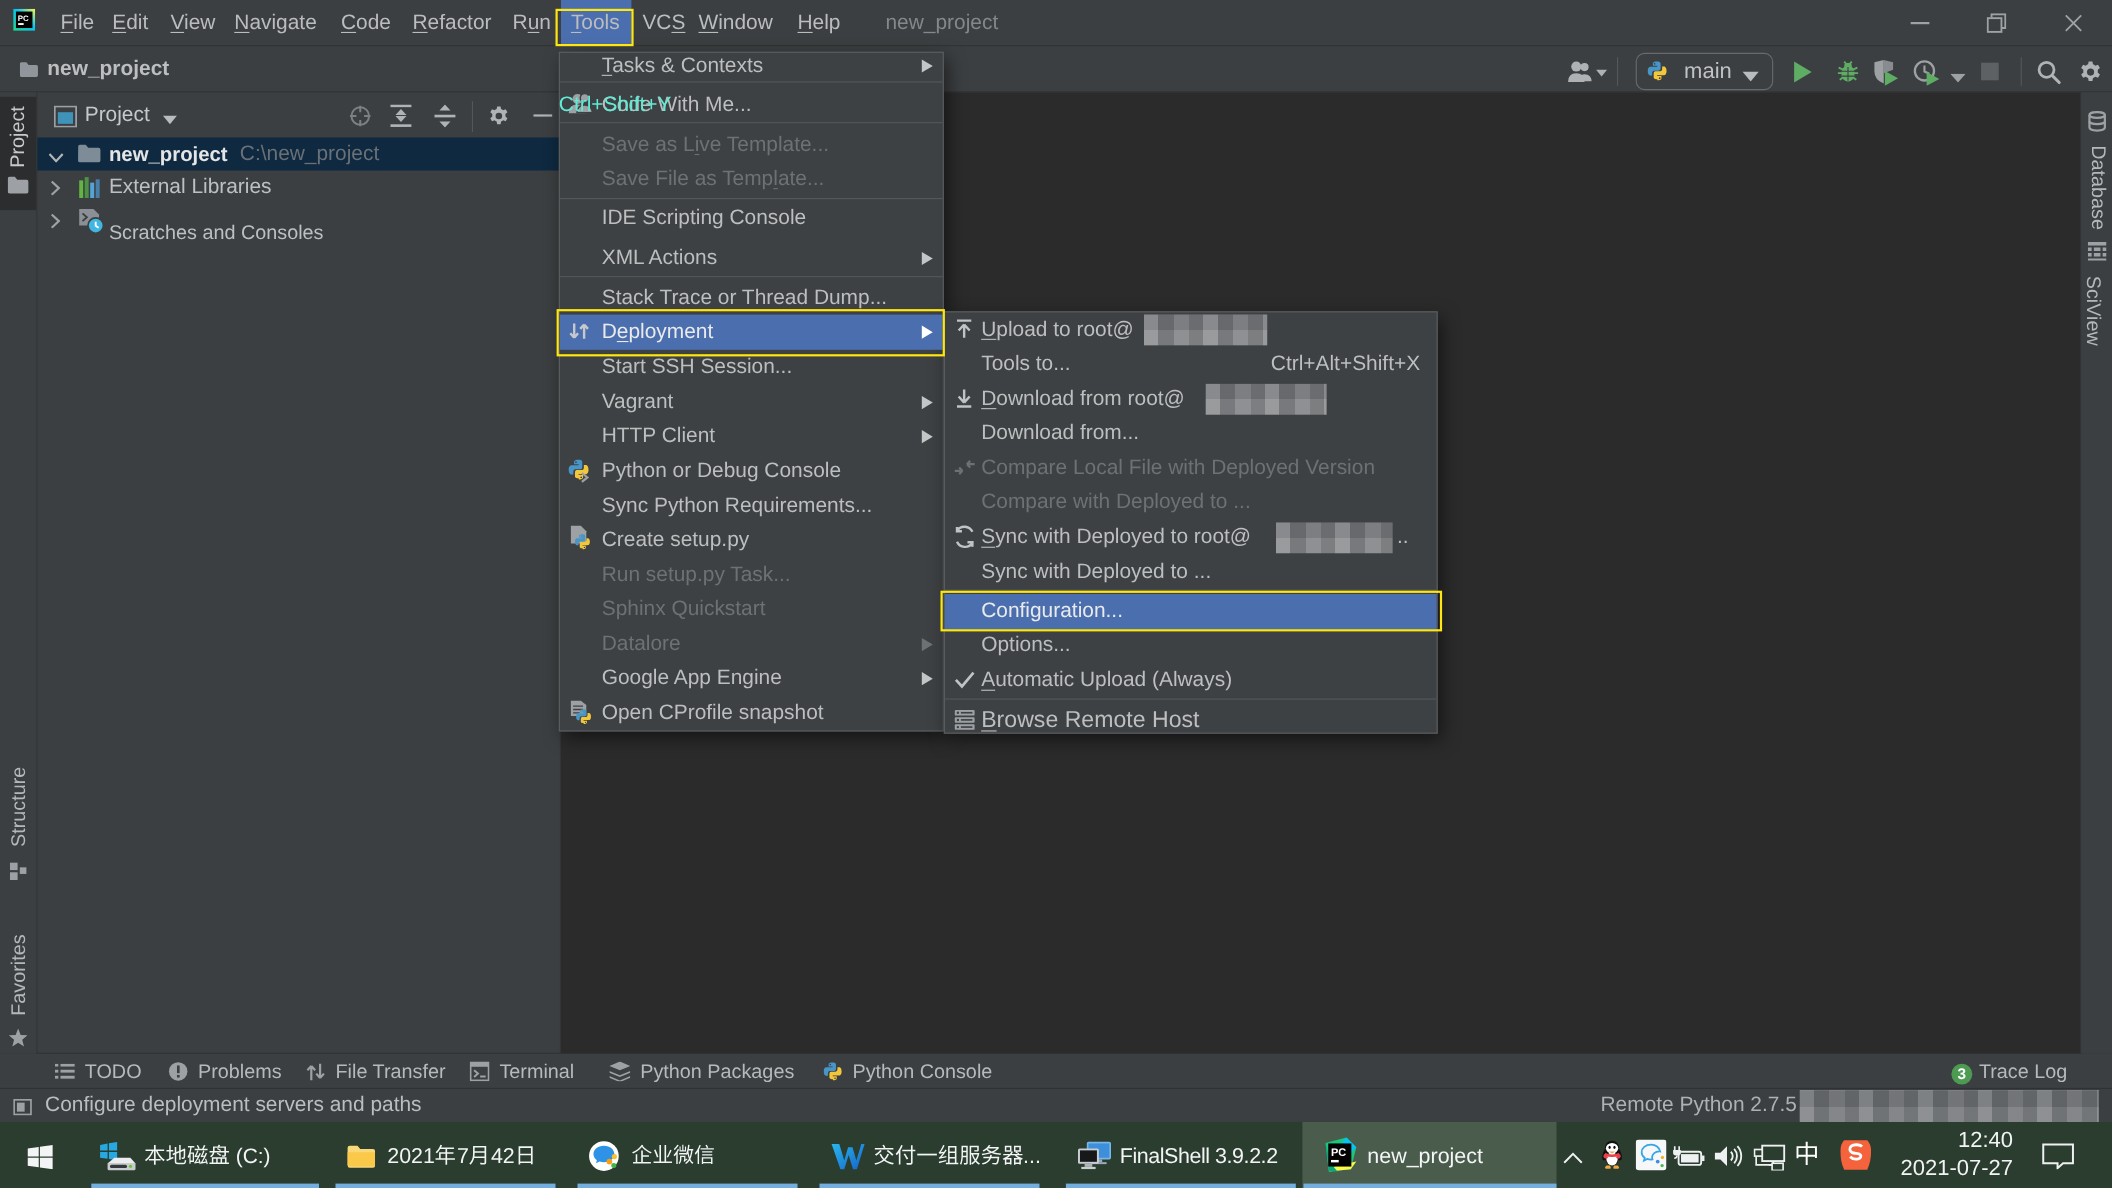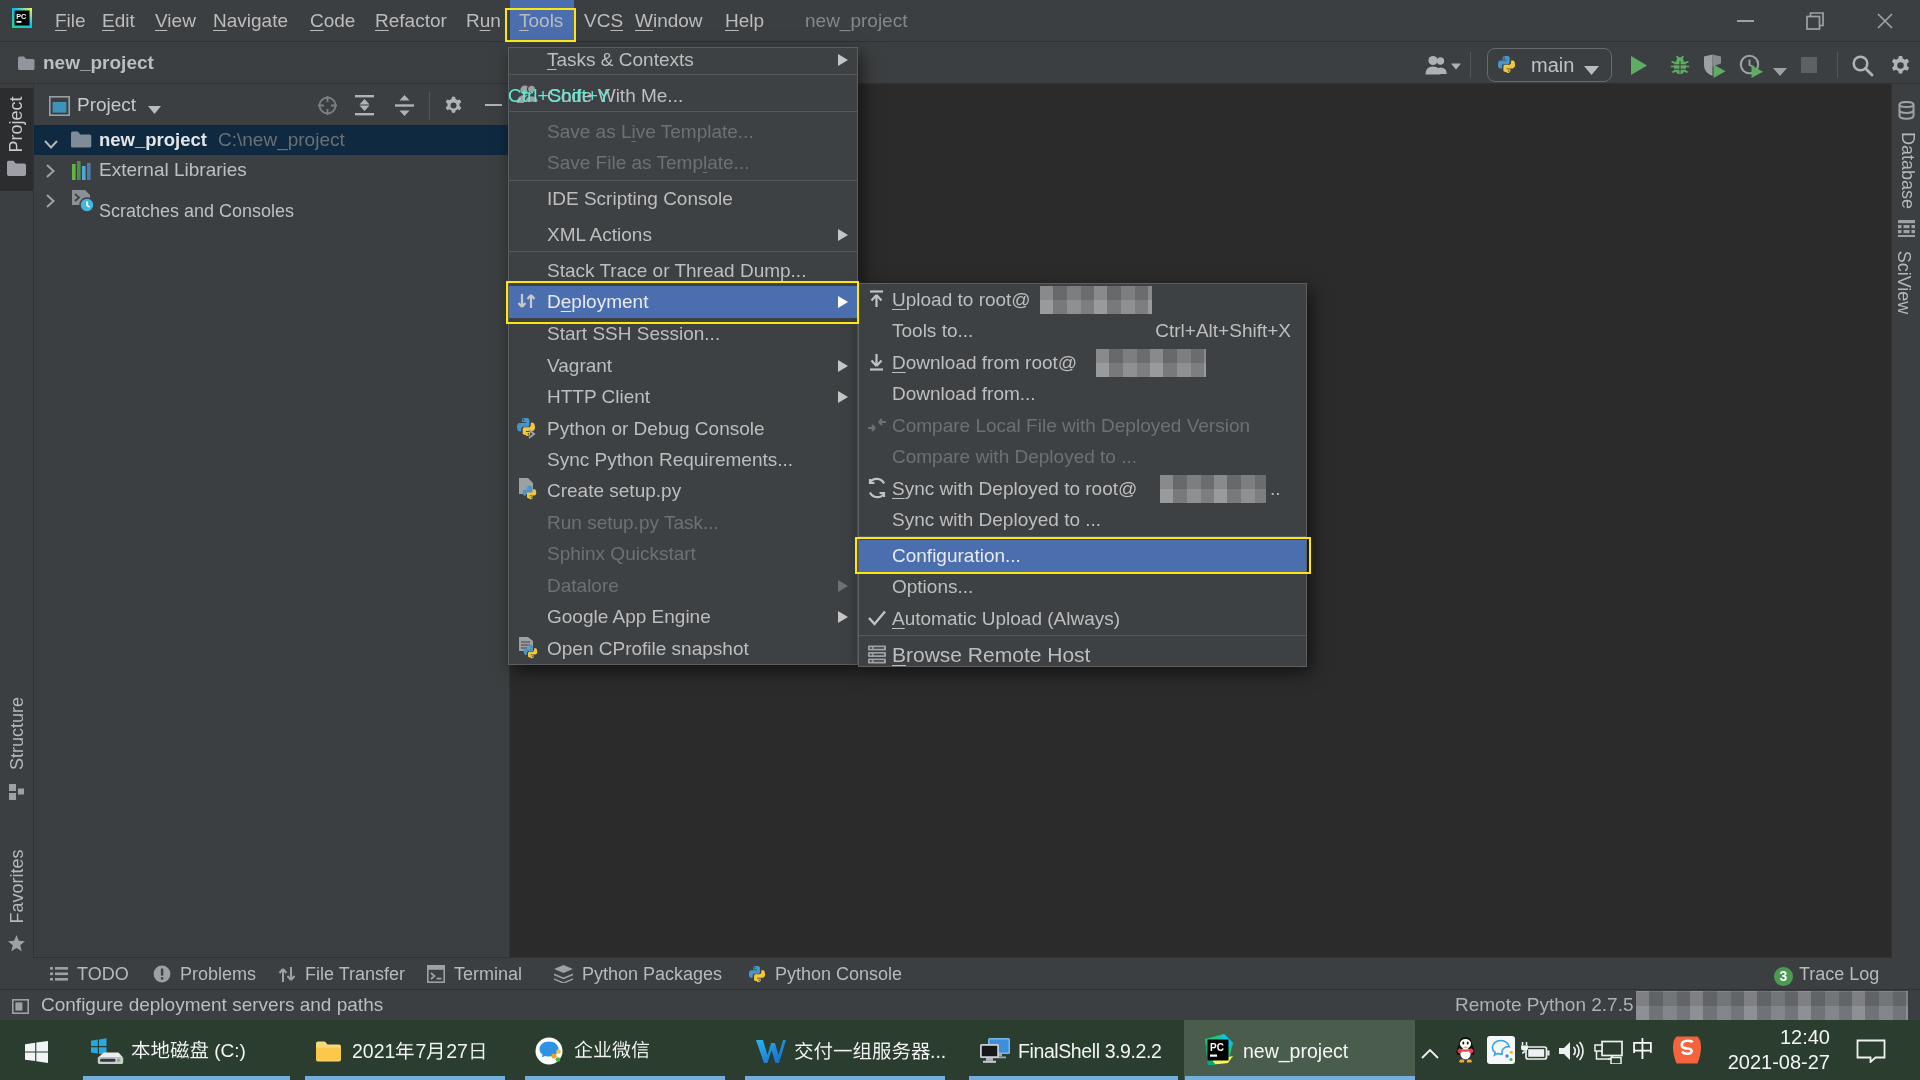--- a/index.html
+++ b/index.html
@@ -483,21 +483,21 @@
         <path d="M1 7.5 h25 v11 q0 2-2 2 h-21 q-2 0-2-2 z" fill="#fbc94a"></path>
       </svg></div>
     <div class="abs" style="left:352px;top:1040px;z-index:3;white-space:nowrap"><span style="font-size:19.5px;color:#f2f4f5">2021</span><svg width="20" height="21" style="overflow:visible;vertical-align:-4px">
         <g transform="translate(0.0,17.2) scale(0.01950,-0.01950)">
           <use href="#g5e74" fill="#f2f4f5"></use>
         </g>
       </svg><span style="font-size:19.5px;color:#f2f4f5">7</span><svg width="20" height="21" style="overflow:visible;vertical-align:-4px">
         <g transform="translate(0.0,17.2) scale(0.01950,-0.01950)">
           <use href="#g6708" fill="#f2f4f5"></use>
         </g>
-      </svg><span style="font-size:19.5px;color:#f2f4f5">27</span><svg width="20" height="21" style="overflow:visible;vertical-align:-4px">
+      </svg><span style="font-size:19.5px;color:#f2f4f5">42</span><svg width="20" height="21" style="overflow:visible;vertical-align:-4px">
         <g transform="translate(0.0,17.2) scale(0.01950,-0.01950)">
           <use href="#g65e5" fill="#f2f4f5"></use>
         </g>
       </svg></div>
     <div class="abs" style="left:534px;top:1036px;z-index:3"><svg width="30" height="30">
         <circle cx="15" cy="15" r="13.5" fill="#fff"></circle>
         <path d="M15 5.5 c-5.8 0-9.5 3.6-9.5 7.6 c0 2.3 1.2 4.2 3.1 5.6 l-0.8 2.9 l3.3-1.7 c1.2 0.4 2.5 0.6 3.9 0.6 c5.8 0 9.5-3.6 9.5-7.4 c0-4-3.7-7.6-9.5-7.6 z" fill="#2e93e6"></path>
         <circle cx="20" cy="20" r="2.6" fill="#fb9d15"></circle>
         <circle cx="24.5" cy="15.5" r="2.3" fill="#fbc02d"></circle>
         <circle cx="24" cy="23.5" r="2.3" fill="#44b549"></circle>
@@ -617,16 +617,16 @@
     <div class="abs" style="left:1631px;top:1037px;z-index:3"><svg width="23" height="25" style="overflow:visible;vertical-align:-5px">
         <g transform="translate(0.0,20.2) scale(0.02300,-0.02300)">
           <use href="#g4e2d" fill="#ffffff"></use>
         </g>
       </svg></div>
     <div class="abs" style="left:1673px;top:1036px;z-index:3"><svg width="28" height="28">
         <path d="M3.5 0.5 h21 q3.5 3.5 3.5 10 q0 9-3.5 17 h-21 q-3.5-8-3.5-17 q0-6.5 3.5-10 z" fill="#f4633c"></path>
         <path d="M19.8 6.2 c-1.5-1.5-7.2-2.4-9.8-0.2 c-2.1 1.8-1.6 4.8 0.8 5.8 c2 0.9 5.6 0.6 7 1.7 c1.7 1.2 0.9 3.6-1.5 4 c-2.3 0.4-5.6 0-7.4-1.9" fill="none" stroke="#fff" stroke-width="2.6"></path>
       </svg></div>
     <div class="abs" style="left:1725px;top:1026px;width:105px;z-index:3;font-size:20px;color:#f2f4f5;text-align:right">12:40</div>
-    <div class="abs" style="left:1700px;top:1051px;width:130px;z-index:3;font-size:20px;color:#f2f4f5;text-align:right">2021-08-27</div>
+    <div class="abs" style="left:1700px;top:1051px;width:130px;z-index:3;font-size:20px;color:#f2f4f5;text-align:right">2021-07-27</div>
     <div class="abs" style="left:1856px;top:1039px;z-index:3"><svg width="30" height="24">
         <path d="M1.5 1.5 h27 v17 h-9 l-5 4.5 v-4.5 h-13 z" fill="none" stroke="#eef1f2" stroke-width="1.8"></path>
       </svg></div>
   </div>
 </body></html>

